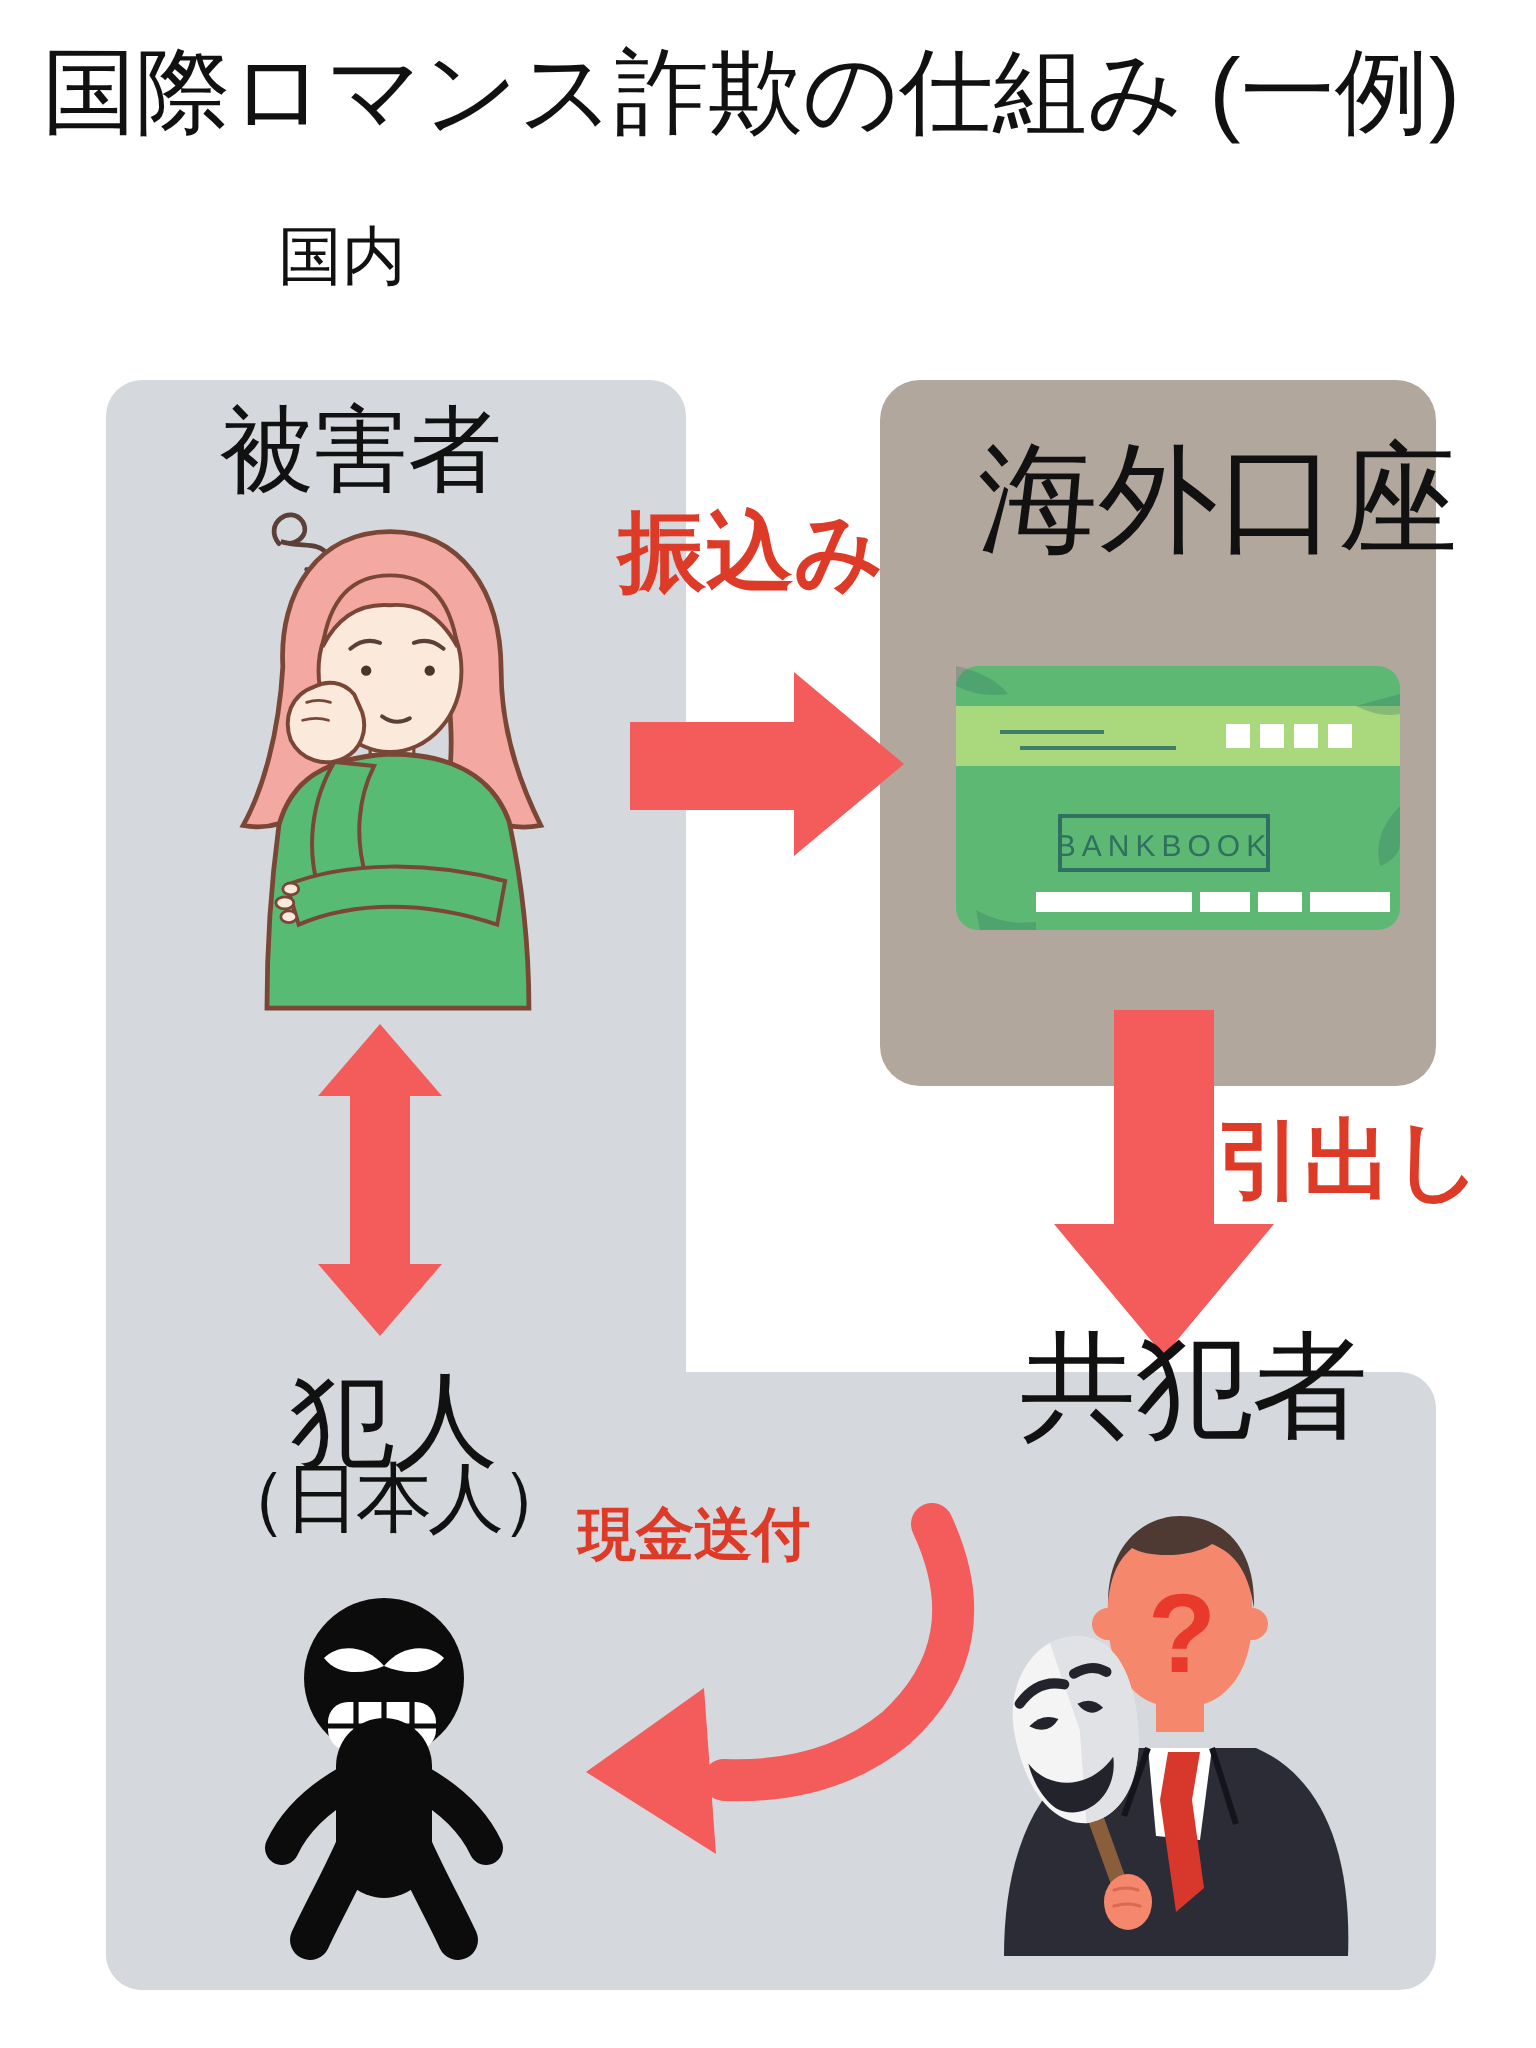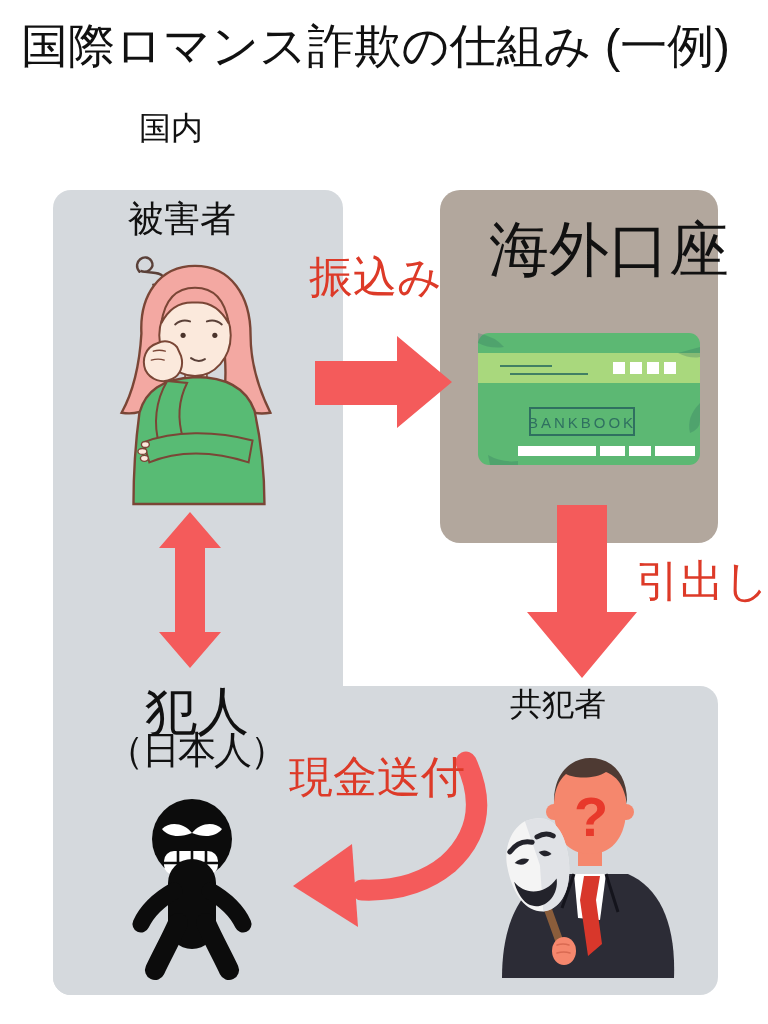--- a/index.html
+++ b/index.html
@@ -4,31 +4,31 @@
 <style>
   html,body { margin:0; padding:0; background:#888; }
   .canvas {
     position:relative; width:768px; height:1024px; margin:0 auto;
     background:var(--background,#ffffff); overflow:hidden;
     font-family:"Liberation Sans","DejaVu Sans",sans-serif;
     color:var(--text,#111111);
   }
   .label { position:absolute; white-space:nowrap; line-height:1.1; z-index:4; }
   .black { color:var(--text,#111111); }
-  .red   { color:var(--flow-label,#dd3a28); }
+  .red   { color:var(--flow-label,#dd3a28);font-weight:bold; }
   .title { left:21px; top:20px; font-size:47px; }
   .domestic { left:139px; top:111px; font-size:32px; }
-  .victim-label   { left:128px; top:199px; font-size:36px; }
+  .victim-label   { left:110px; top:199px; font-size:47px; }
   .overseas-label { left:489px; top:217px; font-size:60px; }
-  .accomplice-label { left:510px; top:687px; font-size:32px; }
+  .accomplice-label { left:510px; top:662px; font-size:58px; }
   .criminal-label    { left:145px; top:683px; font-size:52px; }
   .criminal-sublabel { left:106px; top:730px; font-size:38px; letter-spacing:-2px; }
   .transfer-label   { left:309px; top:253px; font-size:44px; }
-  .withdrawal-label { left:608px; top:557px; font-size:44px;padding-left:28px; }
-  .cash-label       { left:289px; top:753px; font-size:44px; }
+  .withdrawal-label { left:608px; top:557px; font-size:44px; }
+  .cash-label       { left:289px; top:753px; font-size:29px; }
 
   .area { position:absolute; background:var(--domestic-area,#d5d9dd); border-radius:18px; z-index:1; }
   .area-left   { left:53px; top:190px; width:290px; height:805px; }
   .area-bottom { left:53px; top:686px; width:665px; height:309px; }
   .overseas-box { position:absolute; left:440px; top:190px; width:278px; height:353px;
                   background:var(--overseas-box,#b2a79d); border-radius:20px; z-index:1; }
 
   .overlay { position:absolute; left:0; top:0; z-index:2; pointer-events:none; }
   .illus   { position:absolute; z-index:3; pointer-events:none; }
   .victim-illus     { left:95px;  top:248px; }

